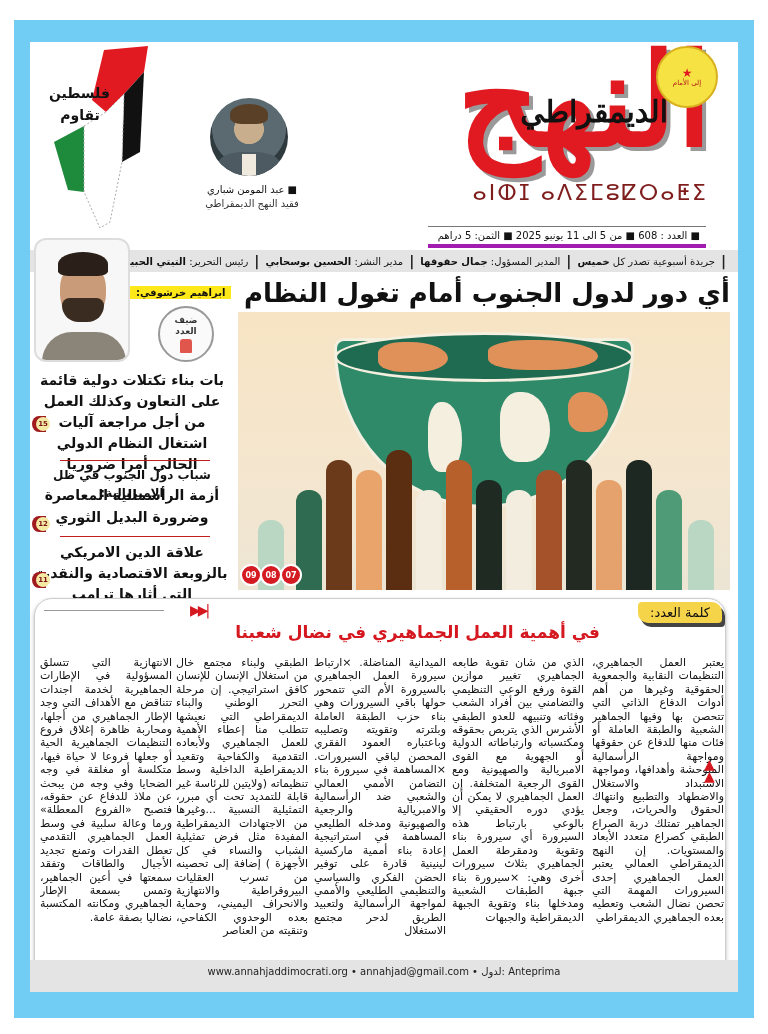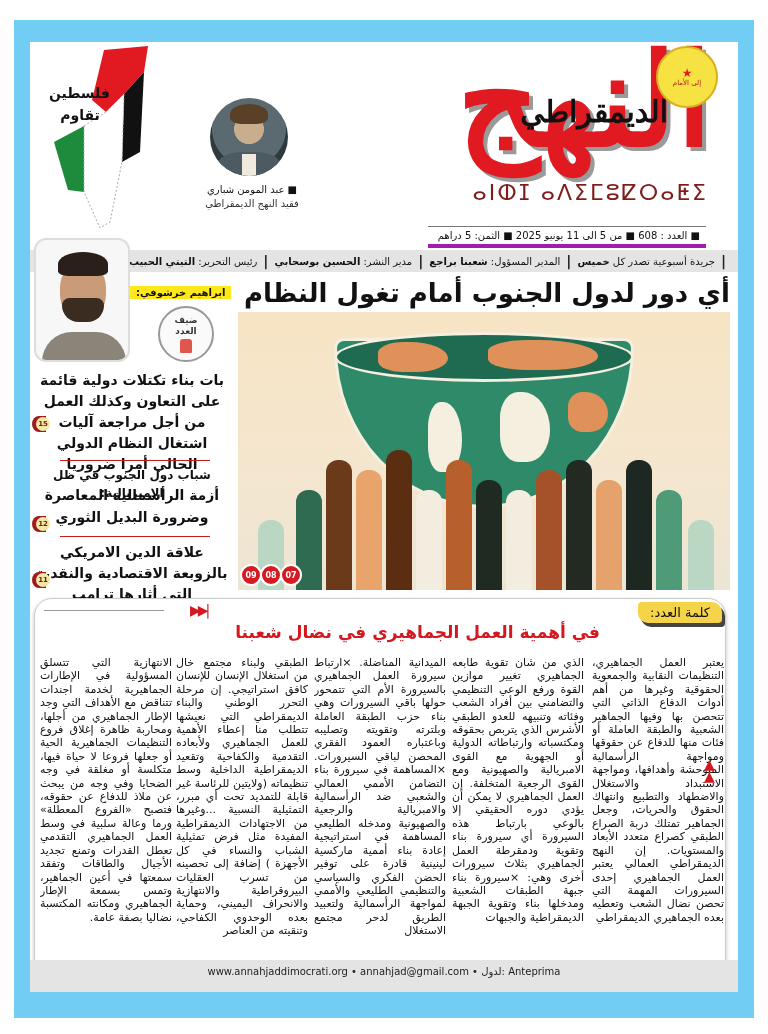--- a/index.html
+++ b/index.html
@@ -105,21 +105,21 @@
     <span class="star">★</span>
     <span>إلى الأمام</span>
   </div>
   <div class="tifinagh">ⴰⵏⵀⵊ ⴰⴷⵉⵎⵓⵇⵔⴰⵟⵉ</div>
   <div class="issue-line">■ العدد : 608 ■ من 5 الى 11 يونيو 2025 ■ الثمن: 5 دراهم</div>
 
   <div class="info-bar">
     <span class="sep">|</span>
     <span><span>جريدة أسبوعية تصدر كل </span><b>خميس</b></span>
     <span class="sep">|</span>
-    <span><span>المدير المسؤول: </span><b>شعبنا براجع</b></span>
+    <span><span>المدير المسؤول: </span><b>جمال حقوقها</b></span>
     <span class="sep">|</span>
     <span><span>مدير النشر: </span><b>الحسين بوسحابي</b></span>
     <span class="sep">|</span>
     <span><span>رئيس التحرير: </span><b>التيتي الحبيب</b></span>
   </div>
 
   <div class="guest-photo">
     <div class="body"></div>
     <div class="face"></div>
     <div class="hair"></div>

